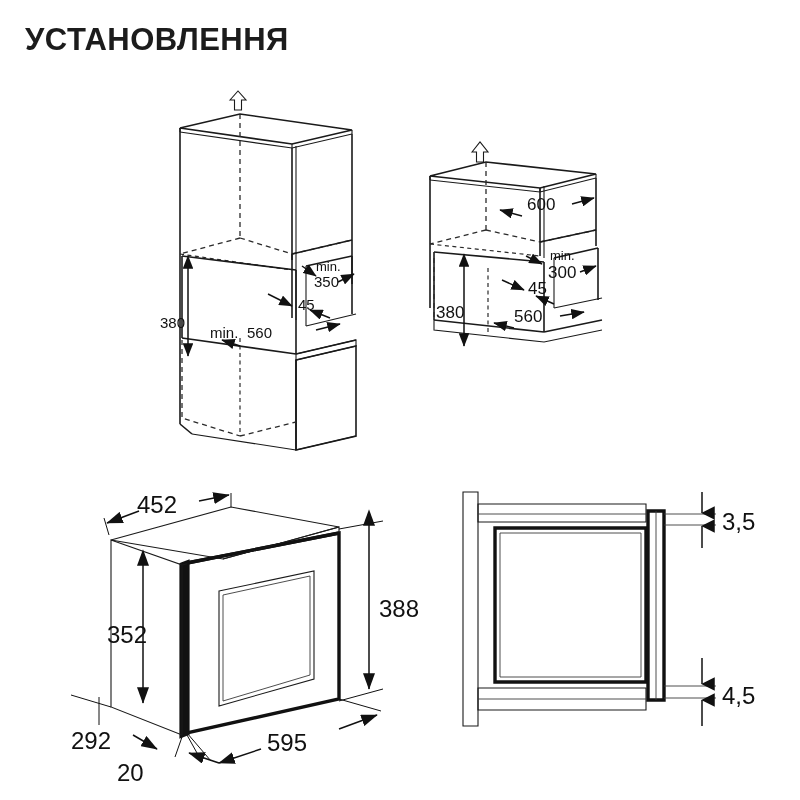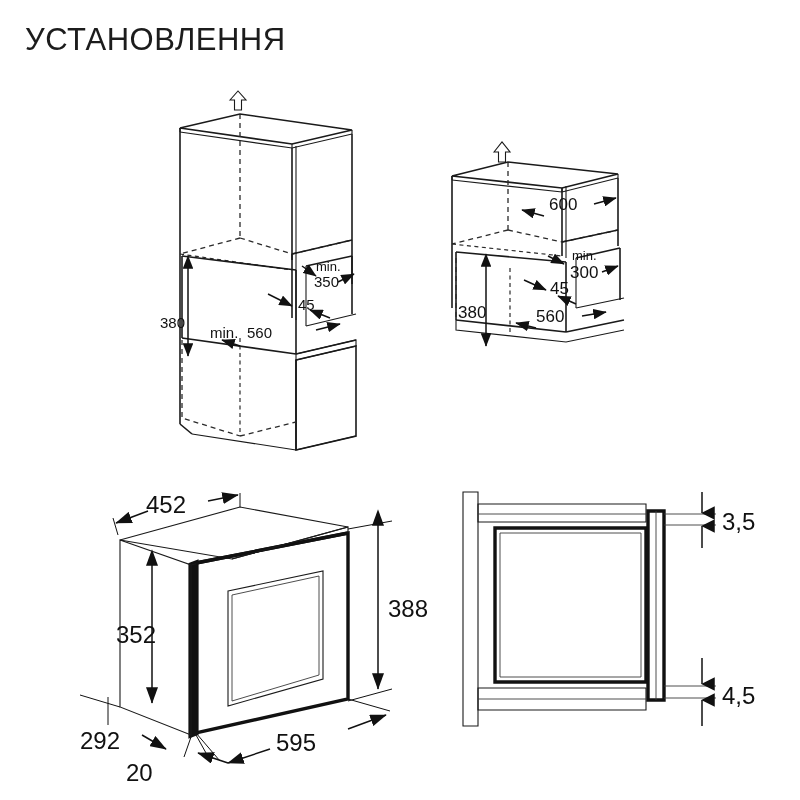--- a/index.html
+++ b/index.html
@@ -13,31 +13,31 @@
     position: relative;
     font-family: "Liberation Sans", sans-serif;
     color: #1a1a1a;
     overflow: hidden;
   }
   #page-title {
     position: absolute;
     left: 25px;
     top: 24px;
     font-size: 31px;
-    font-weight: 400;
+    font-weight: 700;
     letter-spacing: 0.5px;
     color: #1c1c1c;
     line-height: 1;
   }
   .figure {
     position: absolute;
   }
   #fig-install-tall   { left: 120px; top: 88px;  width: 280px; height: 370px; }
-  #fig-install-under  { left: 436px; top: 138px; width: 230px; height: 230px; }
-  #fig-oven-dims      { left: 80px;  top: 485px; width: 360px; height: 300px; }
+  #fig-install-under  { left: 414px; top: 138px; width: 230px; height: 230px; }
+  #fig-oven-dims      { left: 71px;  top: 485px; width: 360px; height: 300px; }
   #fig-oven-section   { left: 450px; top: 478px; width: 345px; height: 280px; }
 
   svg { display: block; overflow: visible; }
 
   .solid      { fill: none; stroke: #1a1a1a; stroke-width: 1.6; stroke-linejoin: miter; stroke-linecap: butt; }
   .solid-thin { fill: none; stroke: #1a1a1a; stroke-width: 1.1; }
   .solid-hair { fill: none; stroke: #3a3a3a; stroke-width: 0.9; }
   .solid-bold { fill: none; stroke: #111111; stroke-width: 3.4; }
   .solid-xbold{ fill: none; stroke: #111111; stroke-width: 5.2; }
   .hidden-l   { fill: none; stroke: #2a2a2a; stroke-width: 1.3; stroke-dasharray: 5 4; }

